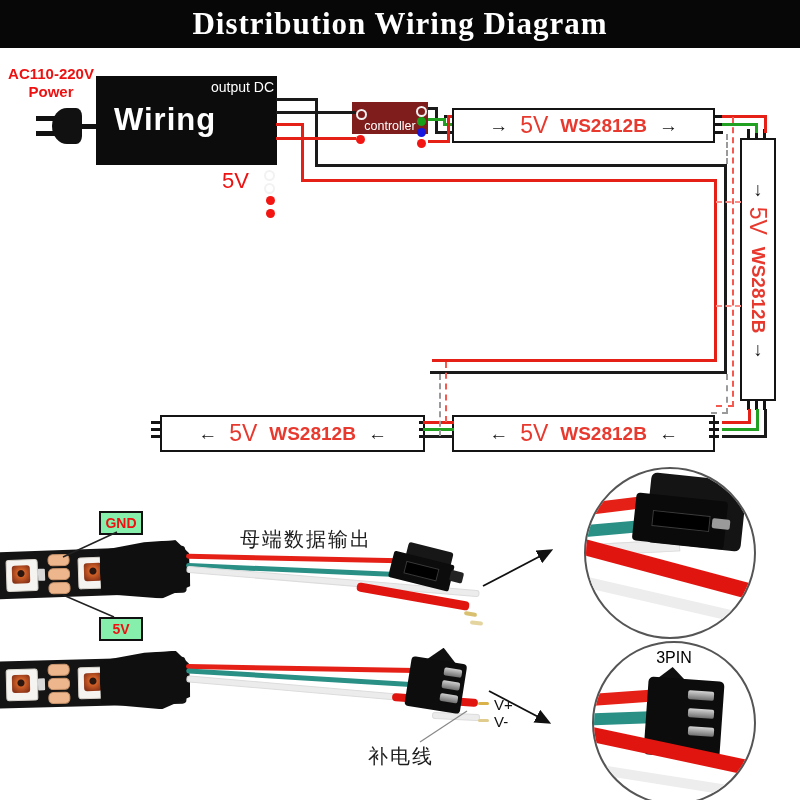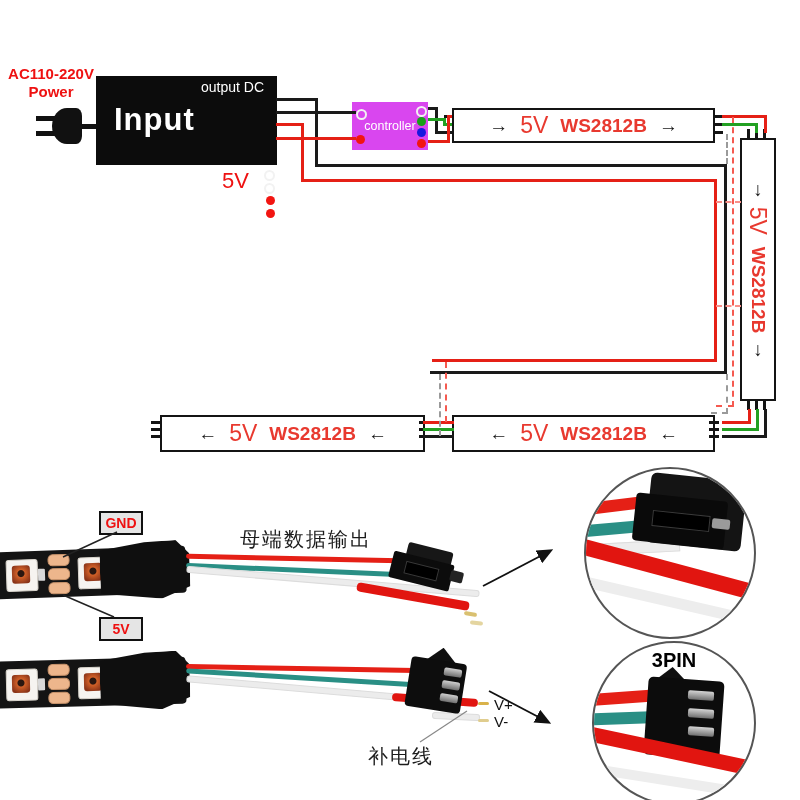--- a/index.html
+++ b/index.html
@@ -6,79 +6,82 @@
   #stage{position:relative;width:800px;height:800px;background:#fff;overflow:hidden;
          font-family:"Liberation Sans","DejaVu Sans",sans-serif;}
   .abs{position:absolute;}
   
   .titlebar{left:0;top:0;width:800px;height:48px;background:#070707;display:flex;align-items:center;justify-content:center;}
   .titlebar span{color:#fff;font-family:"Liberation Serif","DejaVu Serif",serif;font-weight:bold;font-size:31px;letter-spacing:1px;}
   
   .ac-label{left:0;top:65px;width:102px;text-align:center;color:#ee1111;font-weight:bold;font-size:15px;line-height:18px;}
   .powerbox{left:96px;top:76px;width:181px;height:89px;background:#0c0c0c;}
   .power-word{left:18px;top:26px;color:#fff;font-size:31px;font-weight:bold;letter-spacing:1px;}
-  .outputdc{right:13px;top:3px;color:#fff;font-size:14px;}
+  .outputdc{right:3px;top:3px;color:#fff;font-size:14px;}
   .term{color:#fff;font-size:13px;right:14px;width:30px;text-align:right;height:13px;line-height:13px;}
   .tdot{width:9px;height:9px;border-radius:50%;right:2px;}
   .tdot.open{border:2px solid #f2f2f2;width:7px;height:7px;background:transparent;}
   .tdot.red{background:#f21511;}
   .v5-under{left:222px;top:168px;color:#ee1111;font-size:22px;}
   
-  .ctrl{left:352px;top:102px;width:76px;height:48px;background:#d946ef;}
+  .ctrl{left:352px;top:102px;width:76px;height:32px;background:#7f1d1d;}
   .ctrl-label{left:0;top:17px;width:76px;text-align:center;color:#fff;font-size:12.5px;}
   .dot{width:9px;height:9px;border-radius:50%;}
   .dot.open{width:7px;height:7px;border:2px solid #f2f2f2;background:transparent;}
   .dot.g{background:#17a017;} .dot.b{background:#1717e0;} .dot.r{background:#f21511;}
   
   .strip{background:#fff;border:2px solid #141414;display:flex;align-items:center;justify-content:center;gap:12px;}
   .s-arrow{color:#141414;font-size:19px;font-weight:bold;}
   .s-volt{color:#e8392f;font-size:23px;}
   .s-model{color:#e8392f;font-size:19px;font-weight:bold;}
   .pin{background:#141414;}
   .counter{display:inline-block;transform:rotate(-90deg);}
   
   .wire{position:absolute;}
   .wk{background:#1a1a1a;} .wr{background:#e52016;} .wg{background:#22a022;}
   .dashv{width:0;border-left:2px dashed #9a9a9a;} .dashvr{width:0;border-left:2px dashed #f55a50;}
   .dashh{height:0;border-top:2px dashed #9a9a9a;} .dashhr{height:0;border-top:2px dashed #f55a50;}
   .dashhp{height:0;border-top:2px dashed #f9908a;}
   
-  .tagbox{width:40px;height:20px;background:#e5e5e5;border:2px solid #111;color:#ee1111;
+  .tagbox{width:40px;height:20px;background:#86efac;border:2px solid #111;color:#ee1111;
           font-weight:bold;font-size:14px;display:flex;align-items:center;justify-content:center;text-align:center;}
   .caption{font-size:20px;color:#1c1c1c;letter-spacing:2px;font-family:"Liberation Sans","DejaVu Sans",sans-serif;}
   .pcb{background:#141414;border-radius:4px;}
   .led{background:#f6f4f0;border-radius:3px;border:1px solid #d8d4cc;}
   .led-core{position:absolute;left:5px;top:5px;width:18px;height:18px;border-radius:3px;
             background:radial-gradient(circle at 50% 45%,#2b1710 0 3px,#d06028 4px,#8a3418 80%);}
   .pad{background:#edb68c;border-radius:5px;border:1px solid #c9946c;}
   .heatshrink{background:#0f0f0f;}
   .vlab{font-size:15px;color:#111;}
   .inset{border:2px solid #555;border-radius:50%;background:#fff;overflow:hidden;}
-  .pin3{font-size:20px;font-weight:bold;color:#000;}
+  .pin3{font-size:16px;font-weight:normal;color:#000;}
   svg.overlay{position:absolute;left:0;top:0;pointer-events:none;}
 </style>
 </head>
 <body>
 
 <div id="stage">
 
+  <div class="abs titlebar">
+    <span>Distribution Wiring Diagram</span>
+  </div>
 
   <div class="abs ac-label">
     <div>AC110-220V</div>
     <div>Power</div>
   </div>
   <div class="abs" style="left:36px;top:106px;width:66px;height:40px;">
     <div class="abs" style="left:0;top:10px;width:20px;height:5px;background:#111;"></div>
     <div class="abs" style="left:0;top:25px;width:20px;height:5px;background:#111;"></div>
     <div class="abs" style="left:16px;top:2px;width:30px;height:36px;background:#111;border-radius:15px 6px 6px 15px / 18px 8px 8px 18px;"></div>
     <div class="abs" style="left:42px;top:18px;width:22px;height:5px;background:#111;"></div>
   </div>
 
   <div class="abs powerbox">
-    <div class="abs power-word">Input</div>
+    <div class="abs power-word">Wiring</div>
     <div class="abs outputdc">output DC</div>
     <div class="abs term" style="top:92px;">V-</div>
     <div class="abs term" style="top:105px;">V-</div>
     <div class="abs term" style="top:118px;">V+</div>
     <div class="abs term" style="top:131px;">V+</div>
     <div class="abs tdot open" style="top:94px;"></div>
     <div class="abs tdot open" style="top:107px;"></div>
     <div class="abs tdot red" style="top:120px;"></div>
     <div class="abs tdot red" style="top:133px;"></div>
   </div>

